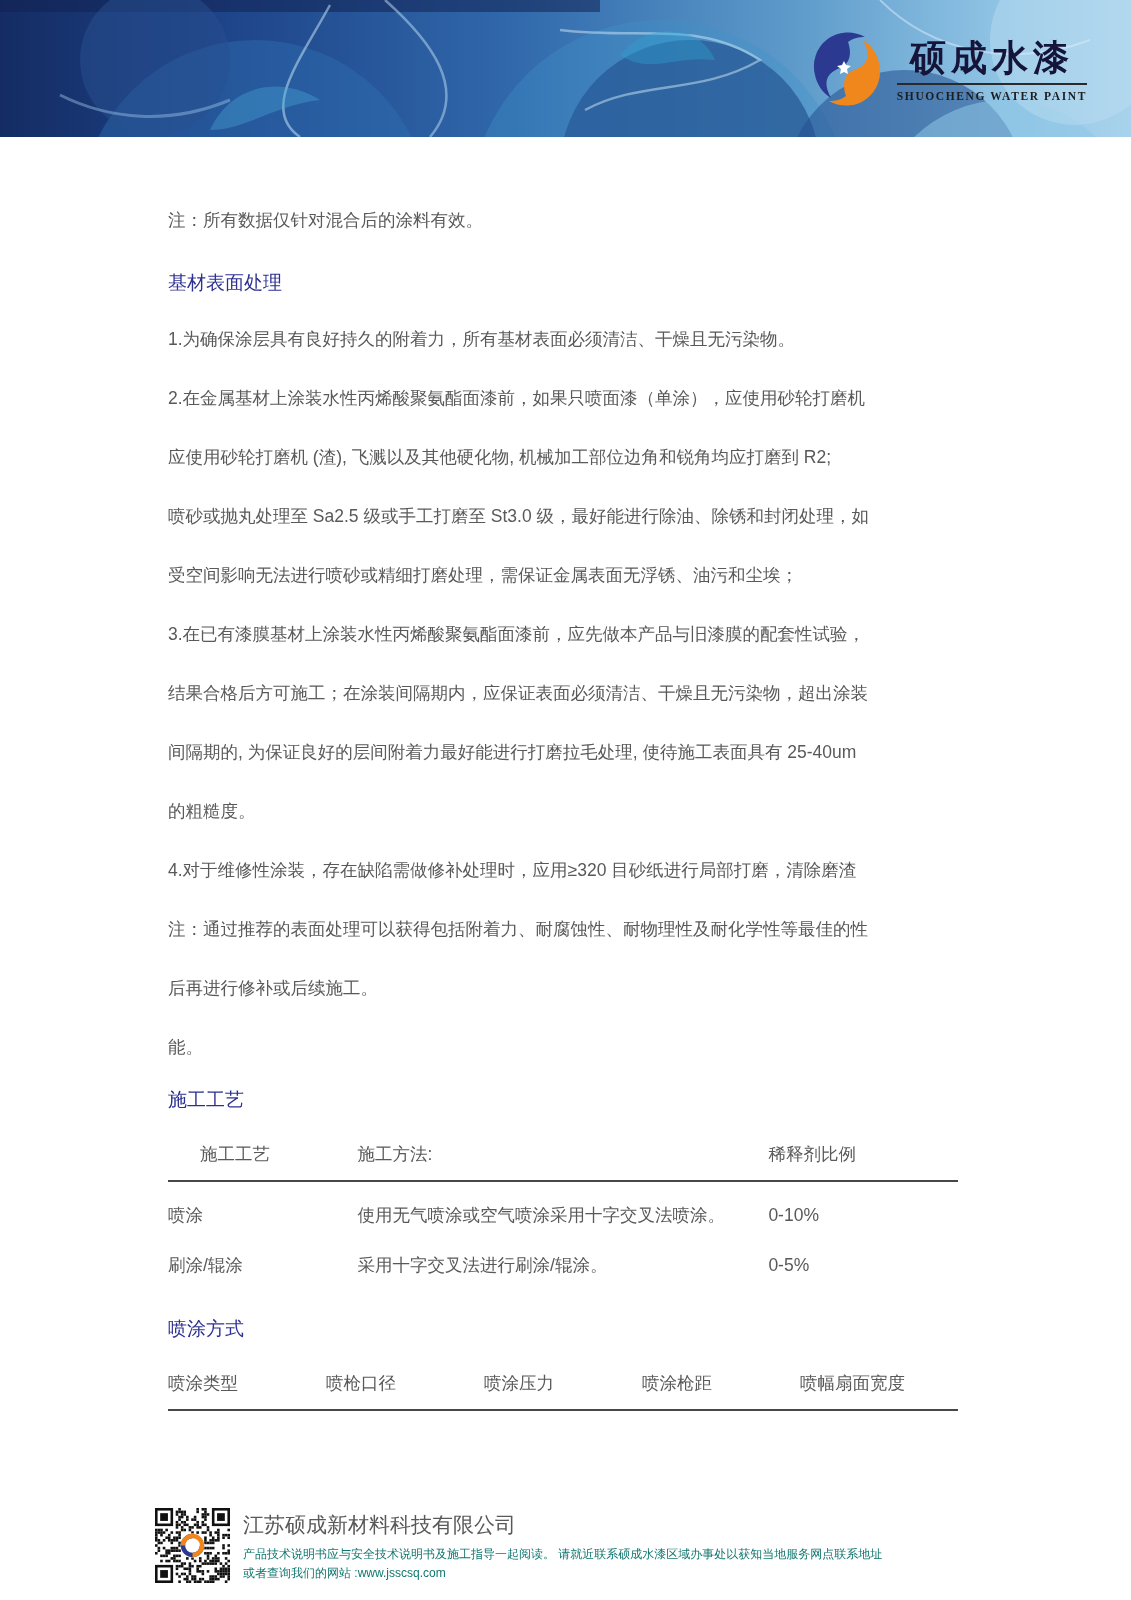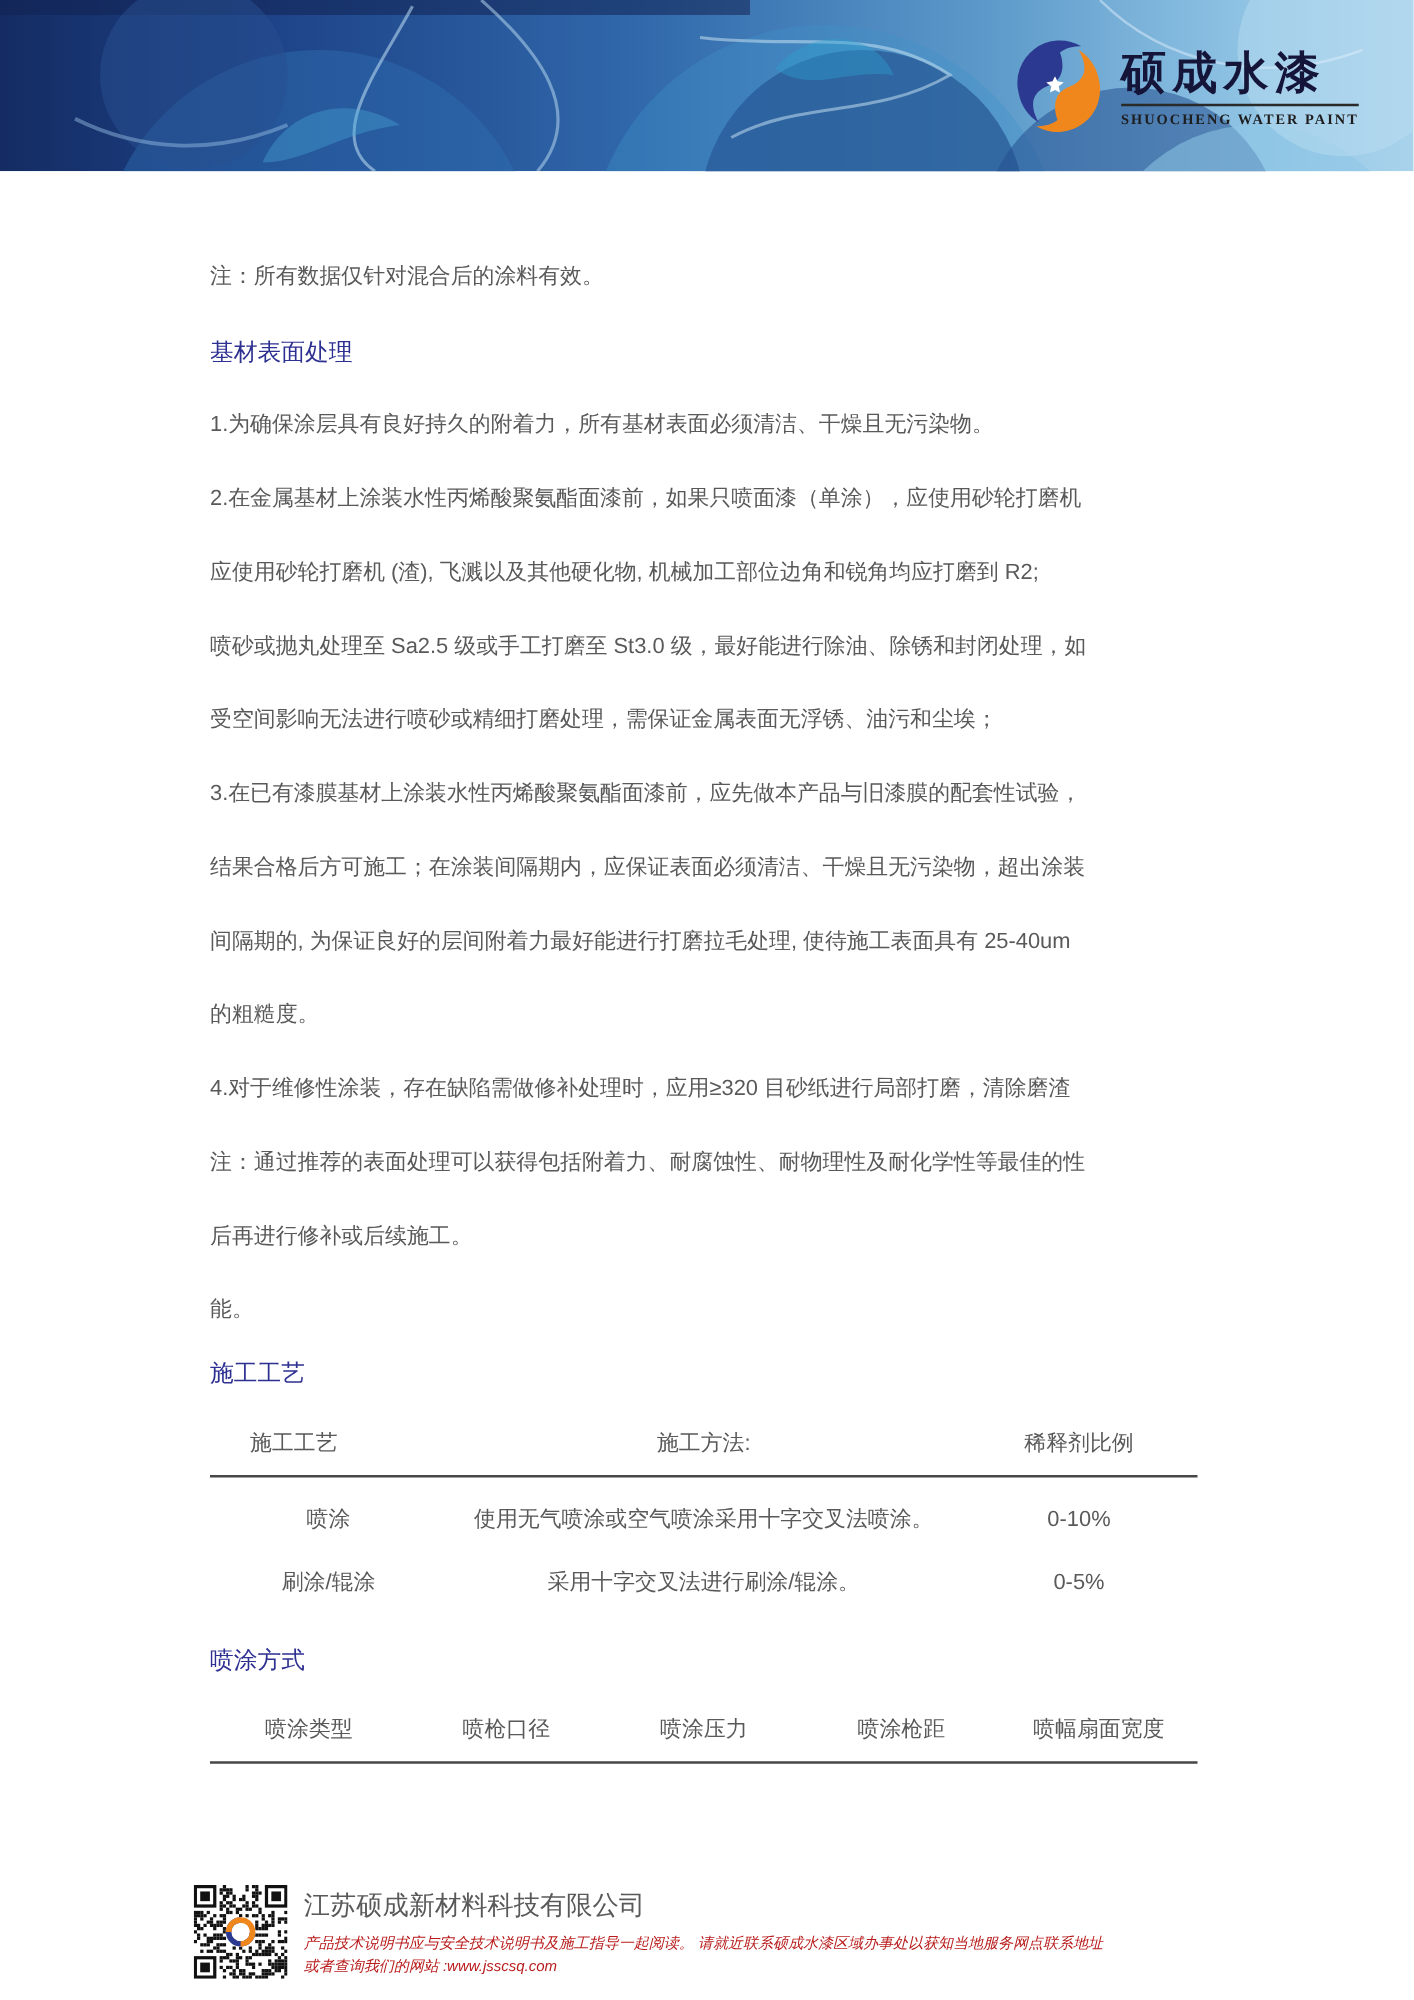--- a/index.html
+++ b/index.html
@@ -27,20 +27,21 @@
   .brand-text{display:flex;flex-direction:column;}
   .brand-cn{
     font-family:"Liberation Serif", serif;
     font-weight:bold;
     font-size:36px;
     letter-spacing:5px;
     color:#15153a;
     line-height:44px;
     border-bottom:2px solid #2a2a2a;
     padding-bottom:3px;
+    text-align:center;
   }
   .brand-en{
     font-family:"Liberation Serif", serif;
     font-weight:bold;
     font-size:11.5px;
     letter-spacing:1.6px;
     color:#1d1d1d;
     margin-top:5px;
     white-space:nowrap;
   }
@@ -78,21 +79,21 @@
   .tbl{margin-top:28px;width:100%;}
   .trow{display:flex;align-items:center;}
   .thead{
     padding-bottom:14px;
     border-bottom:2.5px solid #474747;
     color:#555555;
   }
   .tcell{
     font-size:17.5px;
     color:#595959;
-    text-align:center;
+    text-align:left;
     line-height:23px;
     white-space:nowrap;
   }
   .t3 .c1{width:24%;text-align:left;padding-left:32px;box-sizing:border-box;}
   .t3 .c1r{width:24%;}
   .t3 .c2{width:52%;}
   .t3 .c3{width:24%;}
   .t3 .trow.data{height:50px;}
   .t5 .tcell{width:20%;}
   
@@ -106,24 +107,23 @@
   .f-col{padding-top:4px;}
   .f-company{
     font-size:21px;
     color:#595959;
     line-height:26px;
     margin-bottom:7px;
     white-space:nowrap;
   }
   .f-note{
     font-size:12px;
-    color:#b91c1c;
+    color:#0f766e;
     line-height:19px;
     white-space:nowrap;
-    font-style:italic;
   }
 </style>
 </head>
 <body>
 
 <div class="page">
 
   <div class="banner">
     <svg width="1131" height="137" viewBox="0 0 1131 137">
       <defs>

